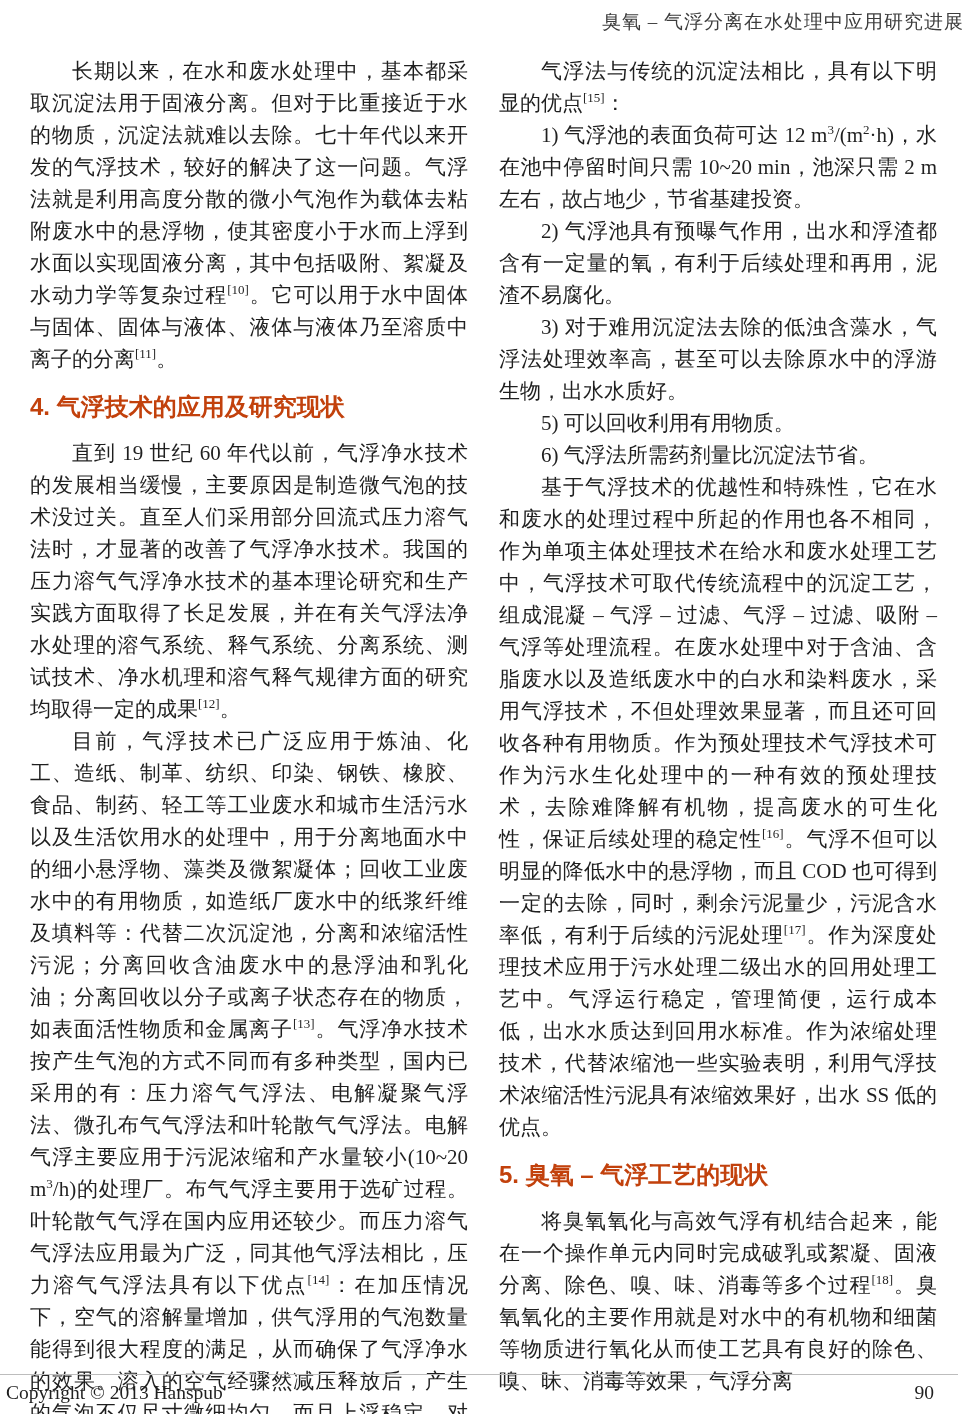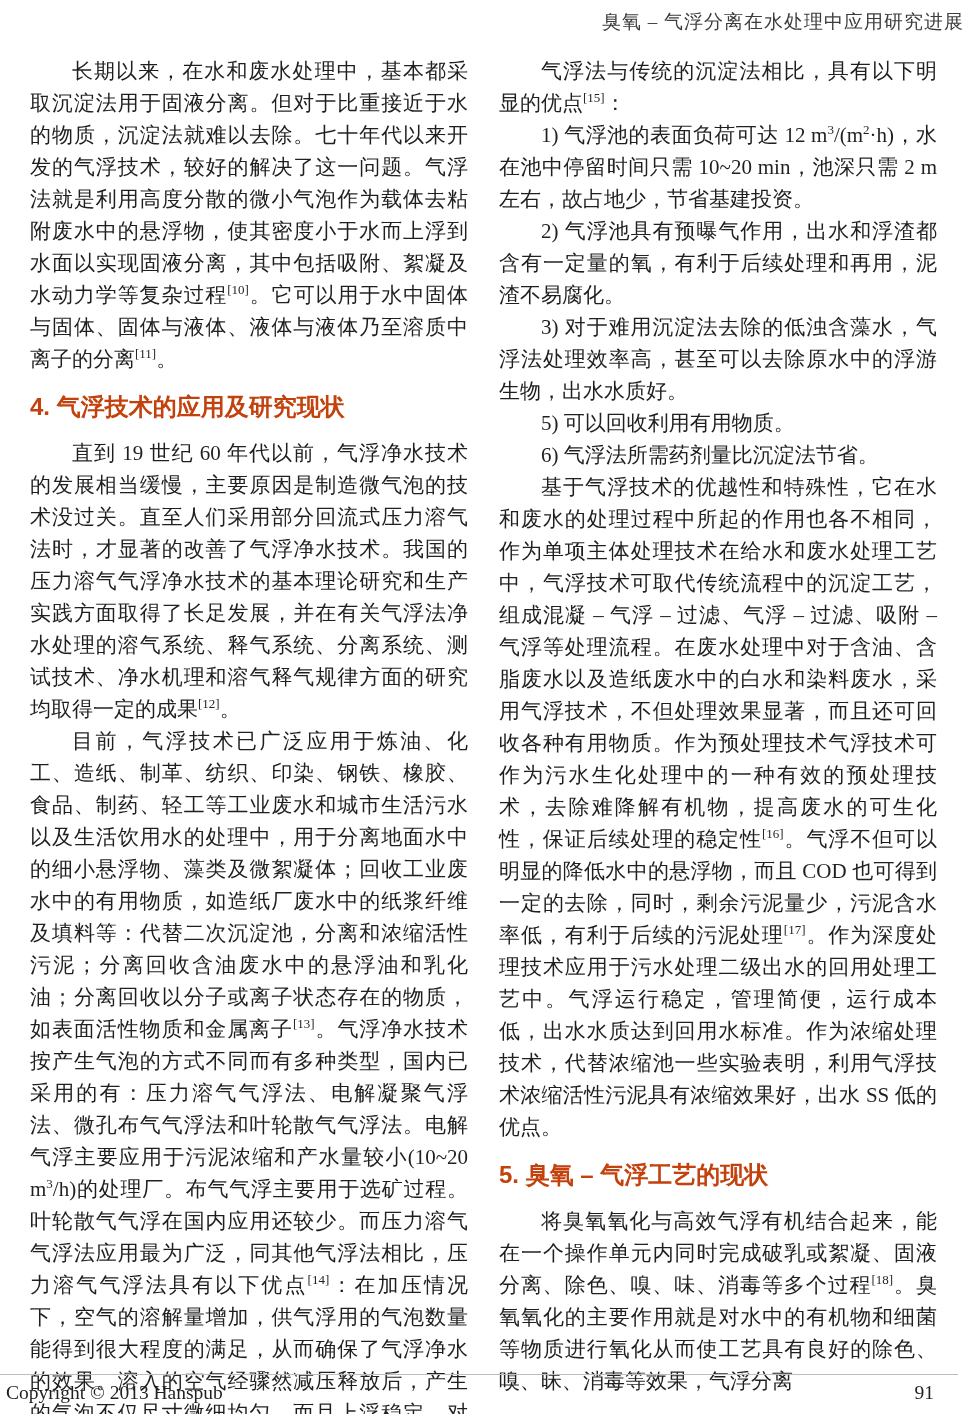--- a/index.html
+++ b/index.html
@@ -90,16 +90,16 @@
       <p>6) 气浮法所需药剂量比沉淀法节省。</p>
       <p>基于气浮技术的优越性和特殊性，它在水和废水的处理过程中所起的作用也各不相同，作为单项主体处理技术在给水和废水处理工艺中，气浮技术可取代传统流程中的沉淀工艺，组成混凝 – 气浮 – 过滤、气浮 – 过滤、吸附 – 气浮等处理流程。在废水处理中对于含油、含脂废水以及造纸废水中的白水和染料废水，采用气浮技术，不但处理效果显著，而且还可回收各种有用物质。作为预处理技术气浮技术可作为污水生化处理中的一种有效的预处理技术，去除难降解有机物，提高废水的可生化性，保证后续处理的稳定性<sup>[16]</sup>。气浮不但可以明显的降低水中的悬浮物，而且 COD 也可得到一定的去除，同时，剩余污泥量少，污泥含水率低，有利于后续的污泥处理<sup>[17]</sup>。作为深度处理技术应用于污水处理二级出水的回用处理工艺中。气浮运行稳定，管理简便，运行成本低，出水水质达到回用水标准。作为浓缩处理技术，代替浓缩池一些实验表明，利用气浮技术浓缩活性污泥具有浓缩效果好，出水 SS 低的优点。</p>
       <h2>5. 臭氧 – 气浮工艺的现状</h2>
       <p>将臭氧氧化与高效气浮有机结合起来，能在一个操作单元内同时完成破乳或絮凝、固液分离、除色、嗅、味、消毒等多个过程<sup>[18]</sup>。臭氧氧化的主要作用就是对水中的有机物和细菌等物质进行氧化从而使工艺具有良好的除色、嗅、昧、消毒等效果，气浮分离</p>
     </div>
 
   </div>
 
   <div class="page-footer">
     <span>Copyright © 2013 Hanspub</span>
-    <span>91</span>
+    <span>90</span>
   </div>
 
 </div>
 
 </body></html>

